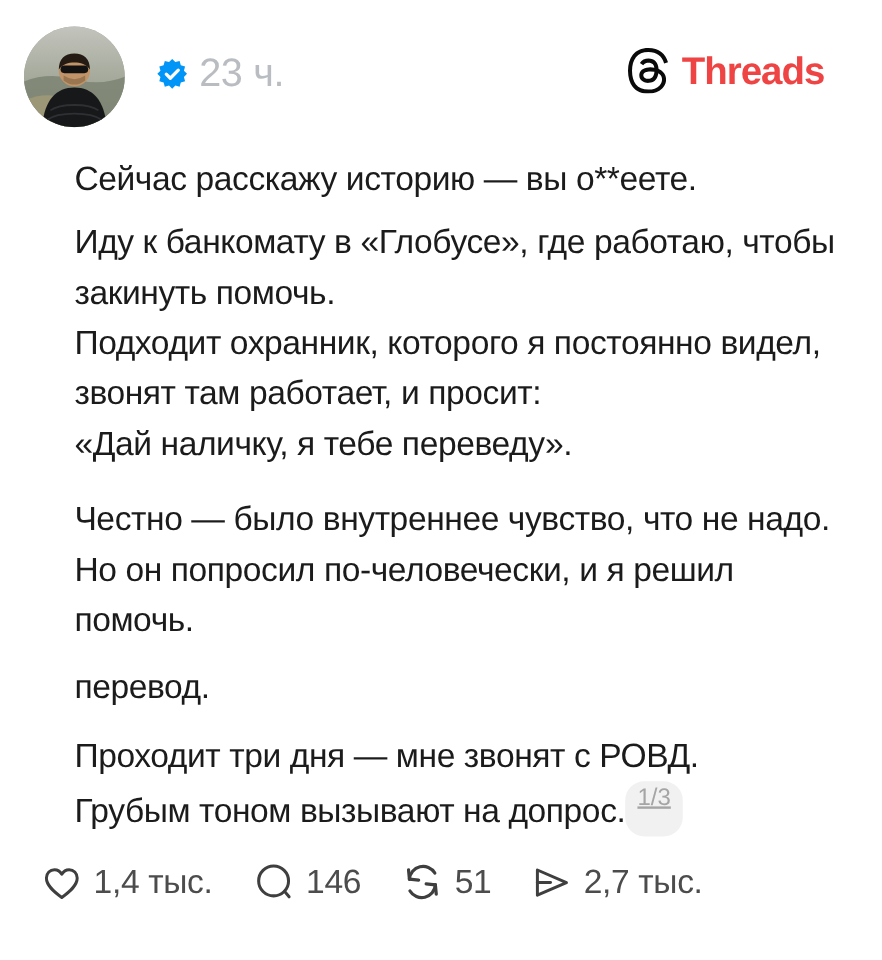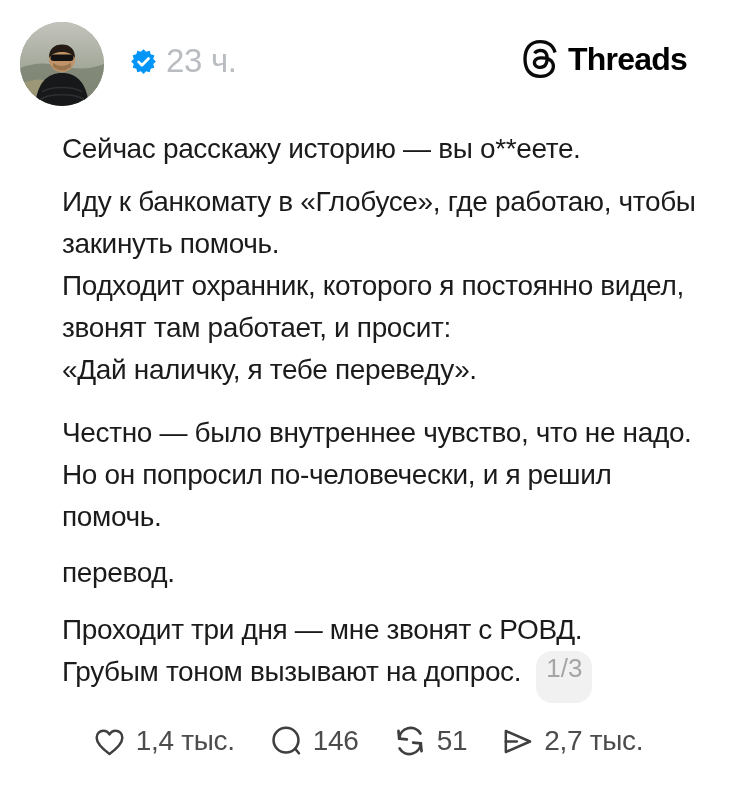--- a/index.html
+++ b/index.html
@@ -37,54 +37,55 @@
   }
   .verified { display:inline-flex; align-items:center; }
   .time { font-size:33px; color:#b9bdc1; letter-spacing:-0.3px; }
 
   .brand {
     position:absolute; right:48px; top:40px;
     display:flex; align-items:center; gap:9px;
   }
   .brand-glyph { display:inline-flex; }
   .brand-name {
-    font-size:32px; font-weight:bold; color:#000000;
+    font-size:32px; font-weight:bold; color:#ef4444;
     letter-spacing:-0.8px;
   }
 
   
   .post-body { padding:14px 22px 0 22px; }
   .para { margin:0 0 14px 0; }
   .para:nth-of-type(1){ margin-bottom:11px; }
   .para:nth-of-type(2){ margin-bottom:21px; }
   .para:nth-of-type(3){ margin-bottom:14px; }
   .para:nth-of-type(4){ margin-bottom:15px; }
   .para:nth-of-type(5){ margin-bottom:0; }
   .line {
     display:block;
     font-size:28px; line-height:42px;
     letter-spacing:-0.35px;
     white-space:nowrap;
     color:#1b1b1b;
     margin-left:40px;
   }
-  .line-with-badge { display:flex; align-items:flex-start; gap:15px; }
+  .line-with-badge { display:flex; align-items:flex-end; }
   .page-badge {
     display:inline-flex; align-items:center; justify-content:center;
     background:#f1f1f1; color:#a5a5a5;
-    font-size:26px; letter-spacing:0;
+    font-size:20px; letter-spacing:0;
     padding:4px 10px 22px; border-radius:16px;
     line-height:1;
+    text-decoration:underline;
   }
 
   
   .actions {
     display:flex; align-items:center;
     gap:33px;
-    padding:0 22px; margin-top:16px; height:44px;justify-content:center;
+    padding:0 34px; margin-top:16px; height:44px;
   }
   .action { display:flex; align-items:center; gap:9px; cursor:pointer; }
   .a-icon { display:inline-flex; }
   .a-label { font-size:28px; color:#4c4c4c; letter-spacing:-0.3px; }
 </style>
 </head>
 <body>
 
 <div class="screen">
 

